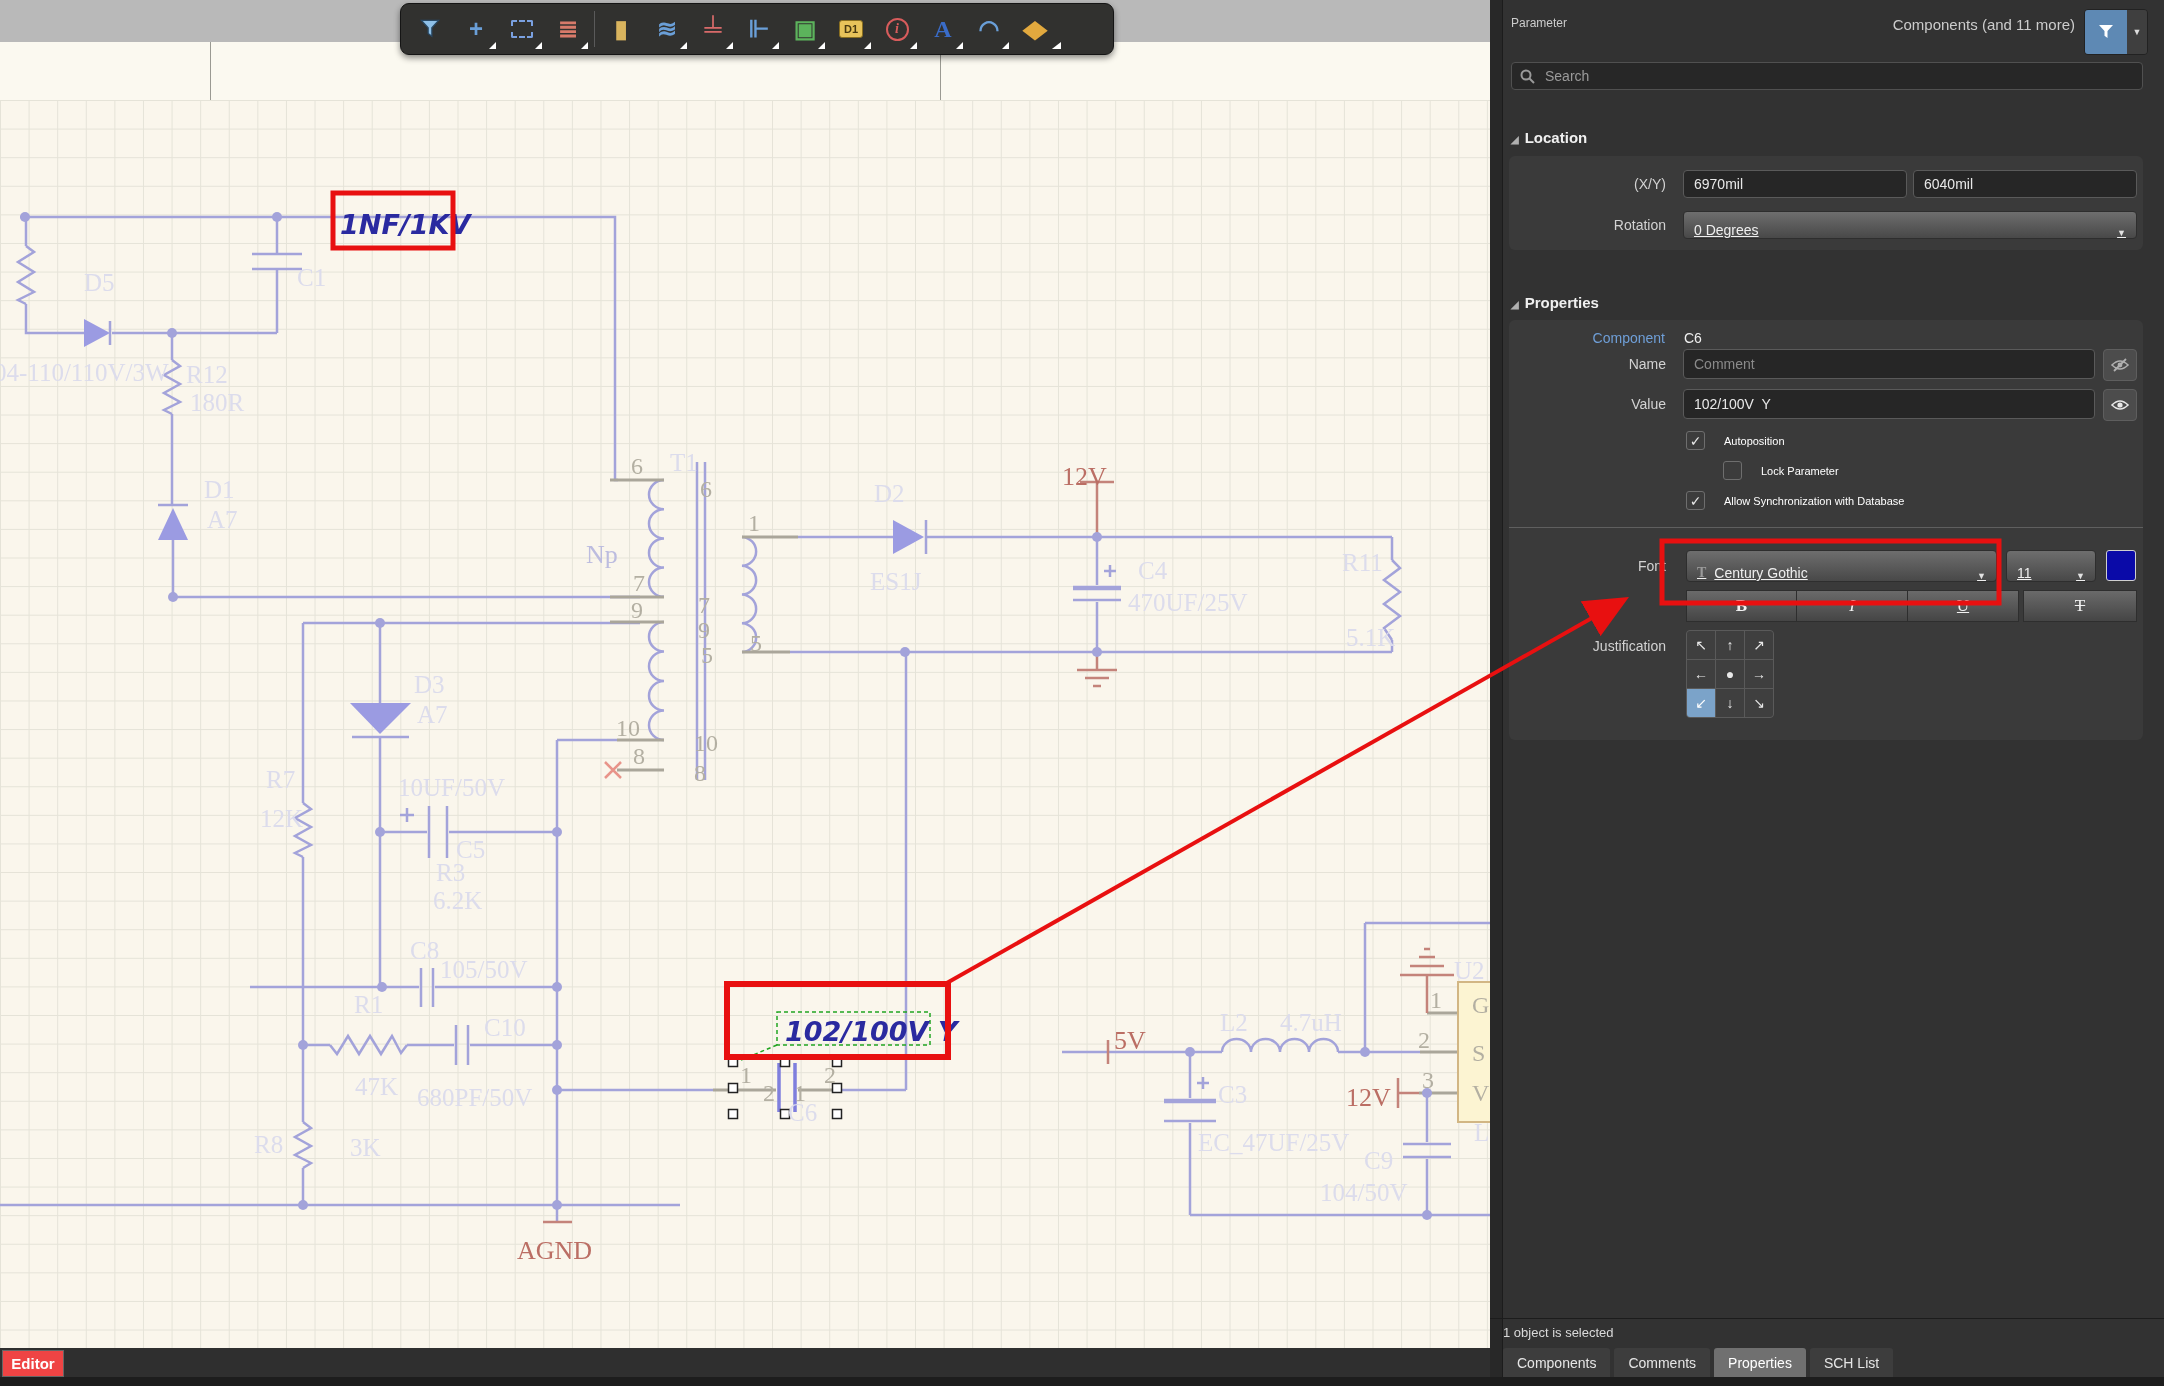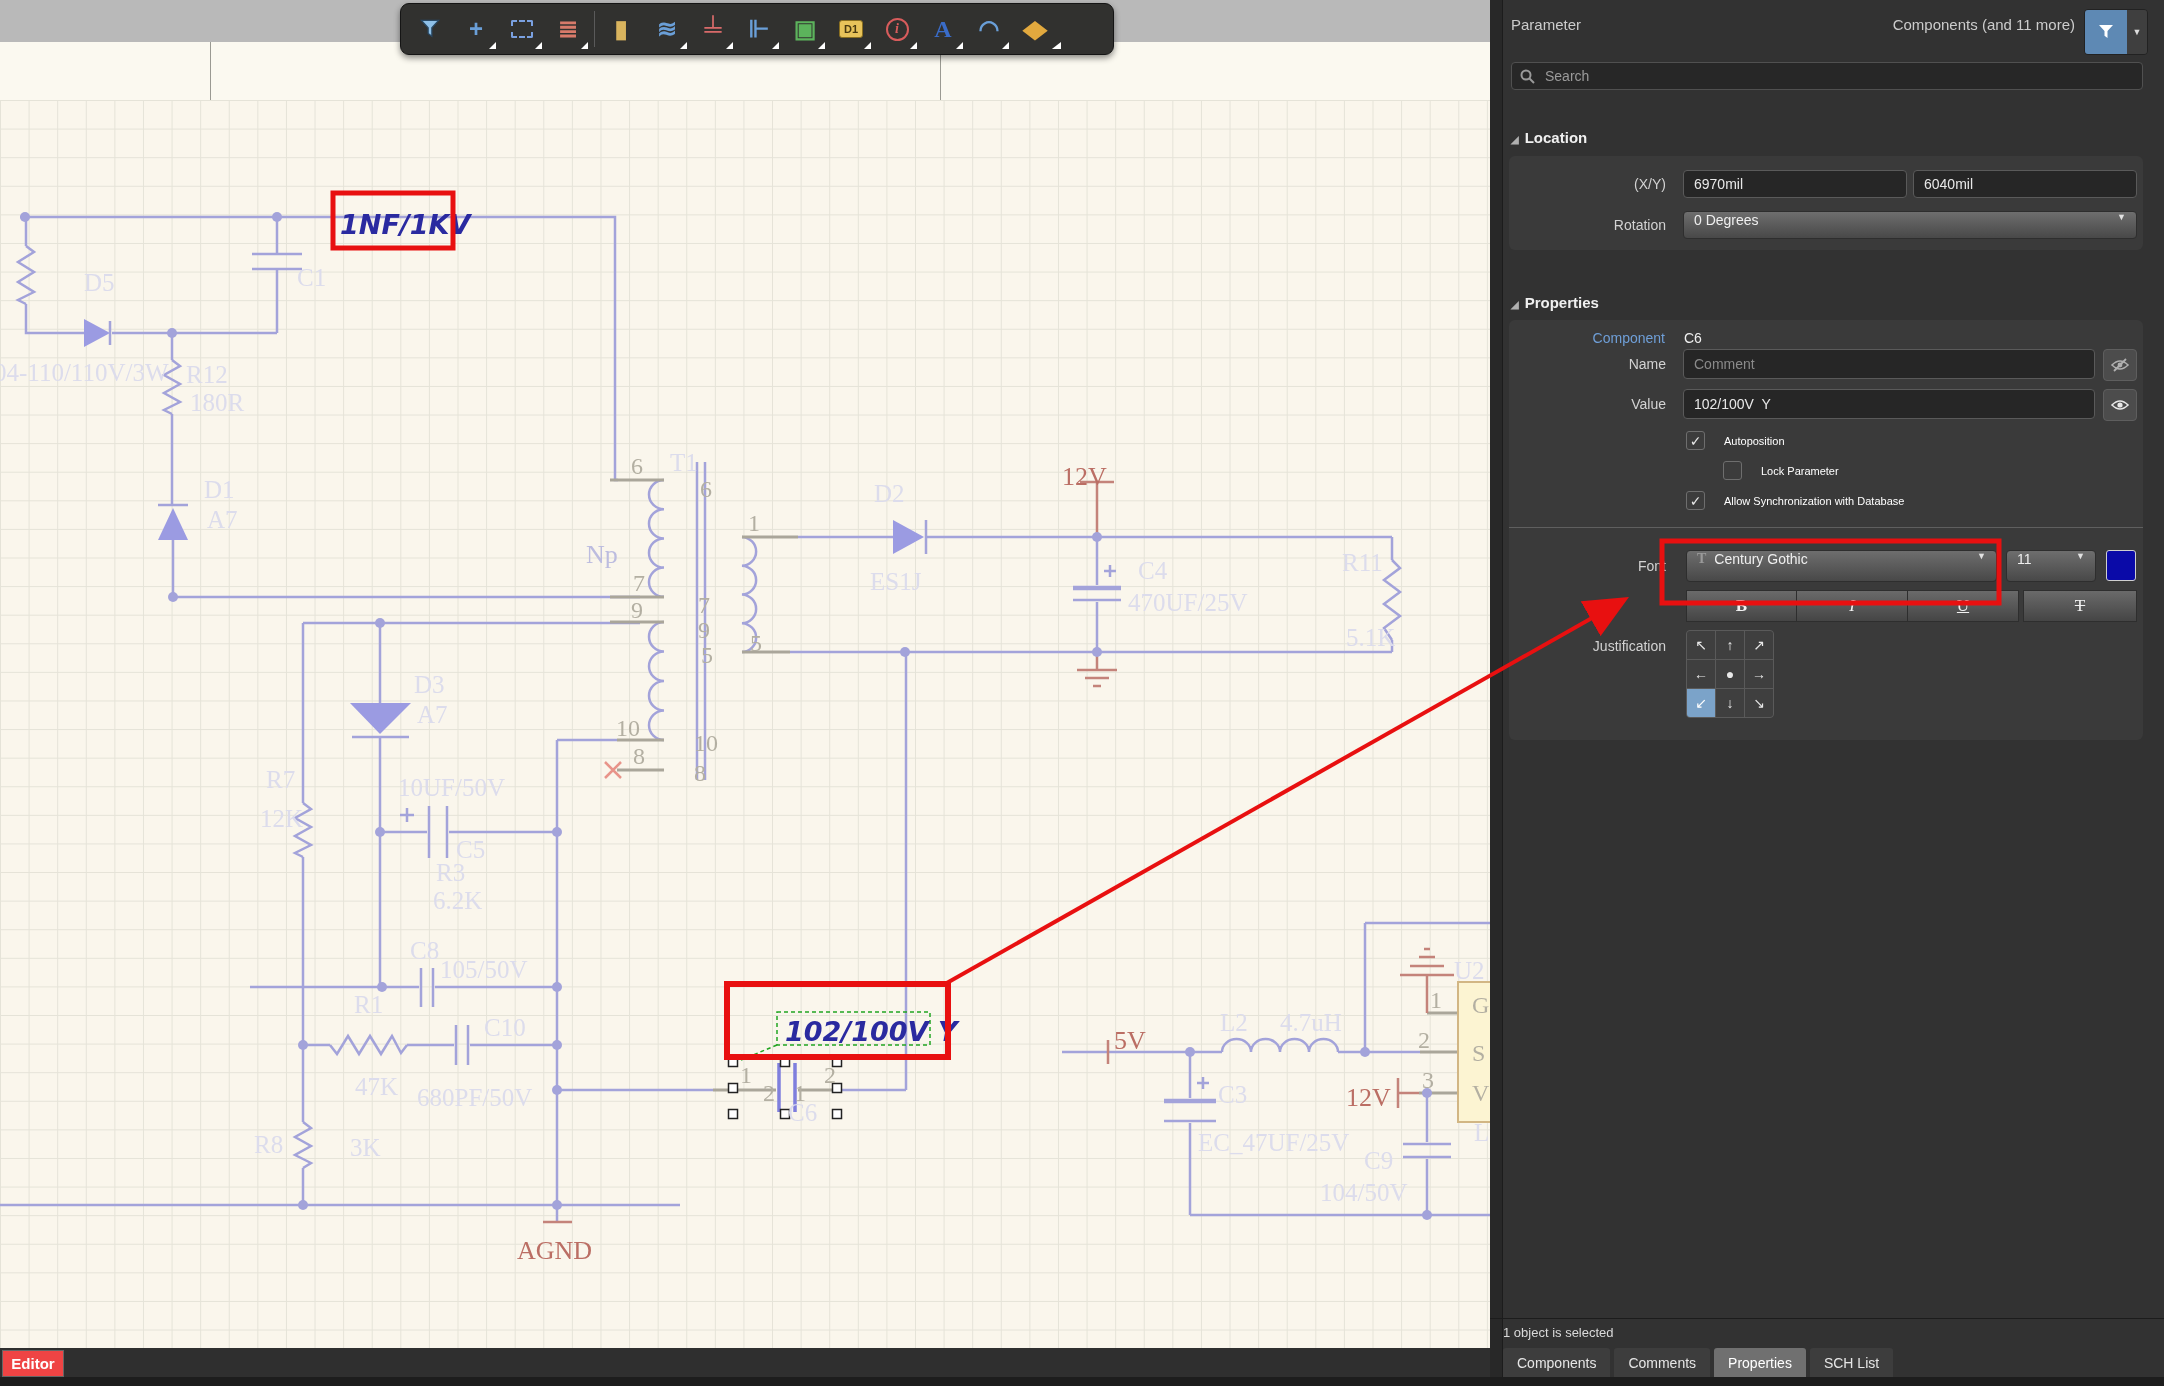--- a/index.html
+++ b/index.html
@@ -39,38 +39,38 @@
   .tbi.hasdd::after{content:"";position:absolute;right:3px;bottom:2px;border-left:7px solid transparent;border-bottom:7px solid #fff;width:0;height:0;}
   .tbsep{width:1px;height:36px;background:#5a5a5a;margin:0 3px;}
   .dashedbox{width:18px;height:14px;border:2px dashed #7aa0e0;border-radius:2px;}
   .d1tag{background:#e8c35a;border:1px solid #8a6f20;color:#4a3a10;font-size:11px;font-weight:bold;border-radius:3px;padding:2px 4px;}
   .infocircle{width:19px;height:19px;border:2px solid #d85c5c;border-radius:50%;color:#d85c5c;font:italic bold 14px "Liberation Serif",serif;
     display:flex;align-items:center;justify-content:center;}
 
   
   #panel{position:absolute;left:1490px;top:0;width:674px;height:1386px;background:#323232;color:#c9c9c9;z-index:10;}
   #panelgutter{position:absolute;left:0;top:0;width:12px;height:1386px;background:#282828;border-right:1px solid #1c1c1c;}
-  .ptitle{position:absolute;left:21px;top:16px;font-size:15px;color:#cccccc;}
+  .ptitle{position:absolute;left:21px;top:16px;font-size:12px;color:#cccccc;}
   .pscope{position:absolute;right:89px;top:16px;font-size:15px;color:#cccccc;}
   #filterbtn{position:absolute;left:594px;top:9px;width:62px;height:44px;display:flex;border-radius:4px;overflow:hidden;border:1px solid #222;}
   #filterbtn .main{width:42px;background:#5e89b4;display:flex;align-items:center;justify-content:center;}
   #filterbtn .arrow{width:20px;background:#3f3f3f;color:#ddd;font-size:9px;display:flex;align-items:center;justify-content:center;}
   #searchbox{position:absolute;left:21px;top:62px;width:632px;height:28px;background:#272727;border:1px solid #505050;border-radius:4px;
     display:flex;align-items:center;padding:0 8px;box-sizing:border-box;}
   #searchbox input{background:transparent;border:none;outline:none;color:#cfcfcf;font-size:14px;margin-left:8px;width:90%;}
   #searchbox input::placeholder{color:#9a9a9a;}
   .secthdr{position:absolute;left:21px;font-size:15px;font-weight:bold;color:#f0f0f0;}
   .secthdr .tri{color:#b0b0b0;font-size:10px;margin-right:6px;}
   .groupbox{position:absolute;left:19px;width:634px;background:#3a3a3a;border-radius:6px;}
   .rowlabel{position:absolute;width:116px;left:60px;text-align:right;font-size:14px;color:#d2d2d2;}
   .pinput{position:absolute;background:#262626;border:1px solid #5a5a5a;border-radius:4px;color:#e8e8e8;font-size:14px;
     padding:0 10px;box-sizing:border-box;height:28px;}
   .pinput::placeholder{color:#8a8a8a;}
   .dropdown{position:absolute;background:linear-gradient(#6e6e6e,#484848);border:1px solid #2e2e2e;border-radius:4px;color:#efefef;
-    font-size:14px;display:flex;align-items:flex-start;padding:0 10px;box-sizing:border-box;}
+    font-size:14px;display:flex;align-items:flex-end;padding:0 10px;box-sizing:border-box;text-decoration:underline;}
   .dropdown .caret{margin-left:auto;font-size:9px;color:#e2e2e2;}
   .bluelabel{color:#6f9fd8;}
   .eyebtn{position:absolute;width:32px;height:30px;background:#4c4c4c;border:1px solid #5e5e5e;border-radius:4px;
     display:flex;align-items:center;justify-content:center;}
   .cbrow{position:absolute;left:196px;display:flex;align-items:center;}
   .cbox{width:19px;height:19px;background:#3c3c3c;border:1.5px solid #6e6e6e;border-radius:3px;color:#e8e8e8;
     font-size:14px;line-height:19px;text-align:center;box-sizing:border-box;}
   .cblabel{margin-left:19px;font-size:11px;color:#ffffff;}
   .divline{position:absolute;left:19px;width:634px;border-top:1.5px solid #5f5f5f;}
   .stylebtn{position:absolute;top:590px;height:30px;background:linear-gradient(#6a6a6a,#454545);border:1px solid #2e2e2e;

